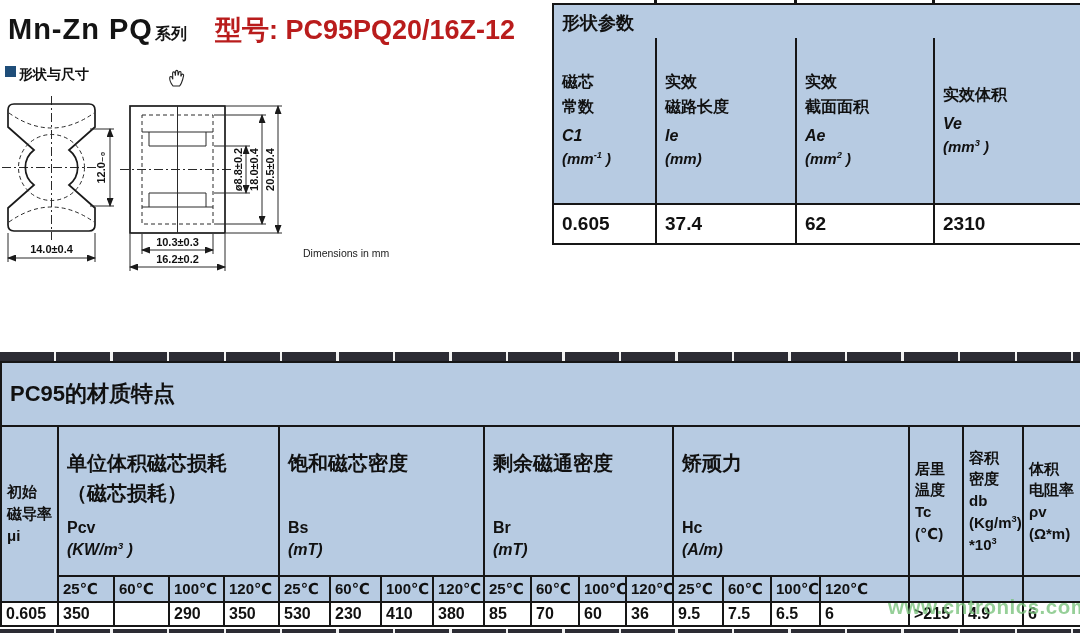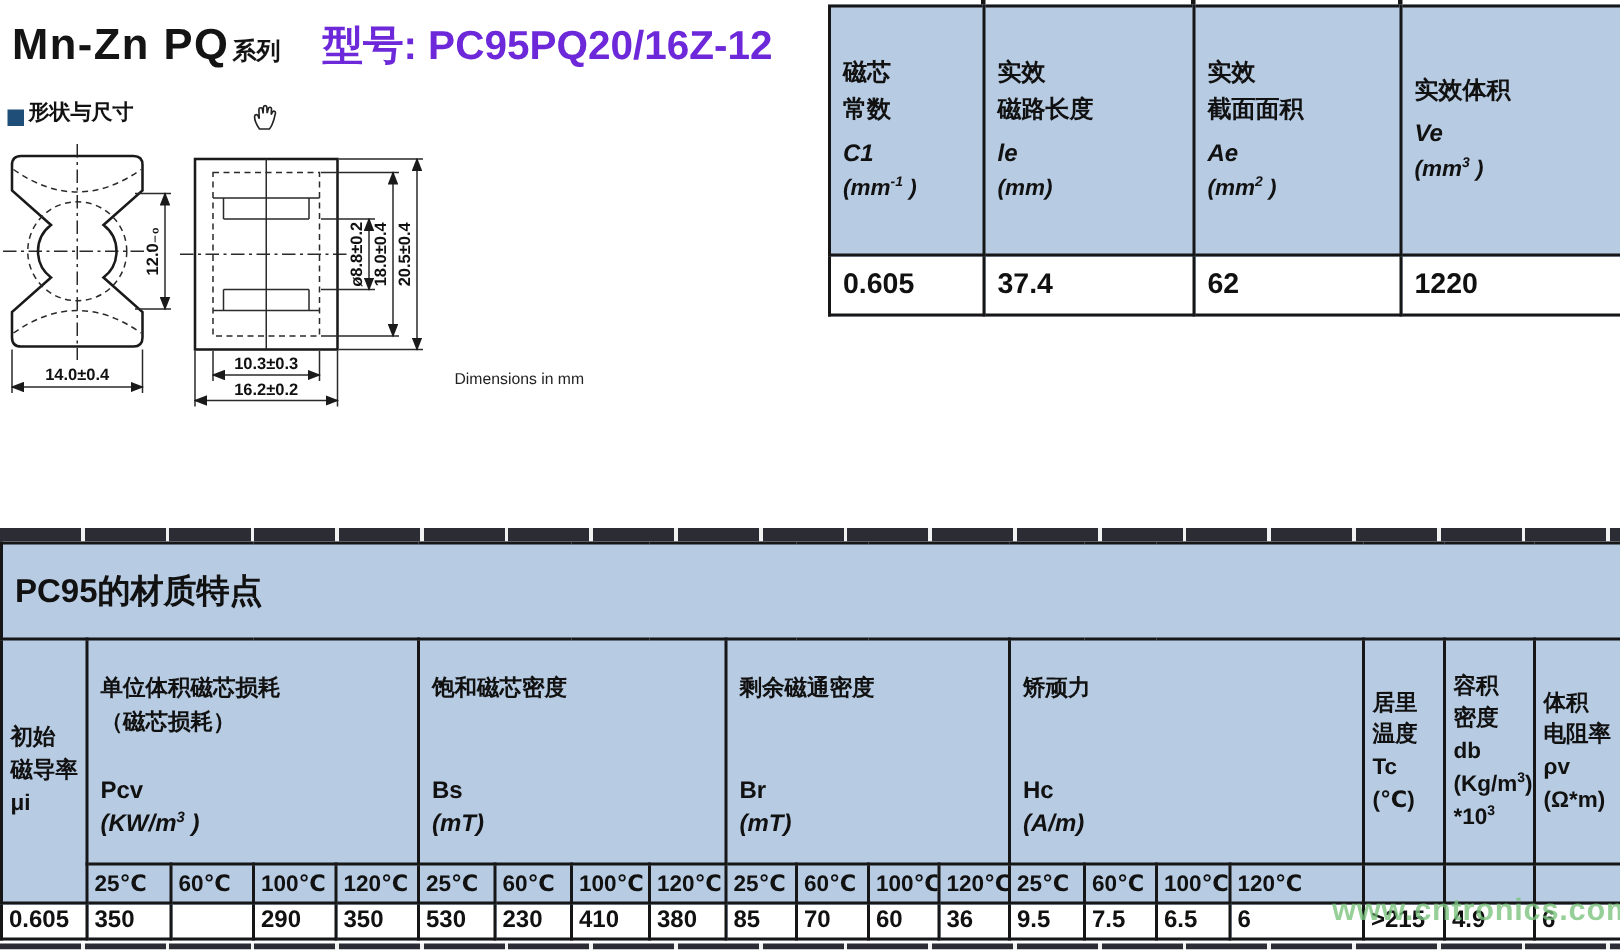--- a/index.html
+++ b/index.html
@@ -3,22 +3,22 @@
 <meta charset="utf-8">
 <style>
   * { box-sizing: border-box; margin: 0; padding: 0; }
   body { font-family: "Liberation Sans", "DejaVu Sans", sans-serif; background: #fff; }
   #app { position: relative; width: 1080px; height: 633px; background: #fff; overflow: hidden; color: #111; }
 
   
   .doc-title { position: absolute; left: 8px; top: 12px; white-space: nowrap; }
   .t-series { font-size: 29px; font-weight: 700; color: #141414; letter-spacing: 1px; }
   .t-suffix { font-size: 16px; font-weight: 700; color: #141414; margin-left: 2px; }
-  .t-model  { font-size: 27px; font-weight: 700; color: #6d28d9; margin-left: 28px; margin-top: 33px; }
-  .section-label { position: absolute; left: 5px; top: 66px; display: flex; align-items: flex-end; }
+  .t-model  { font-size: 27px; font-weight: 700; color: #b91c1c; margin-left: 28px; margin-top: 33px; }
+  .section-label { position: absolute; left: 5px; top: 66px; display: flex; align-items: flex-start; }
   .section-sq { width: 11px; height: 11px; background: #1f4e79; display: inline-block; margin-right: 3px; }
   .section-txt { font-size: 14px; font-weight: 700; }
 
   .dim-note { position: absolute; left: 303px; top: 247px; font-size: 10.5px; color: #222; }
 
   .hand-cursor { position: absolute; left: 166px; top: 66px; }
 
   .drawing { position: absolute; }
   #front-svg { left: 2px;  top: 96px; }
   #side-svg  { left: 120px; top: 94px; }
@@ -43,21 +43,21 @@
   #material-wrap { position: absolute; left: 0; top: 352px; width: 1080px; }
   .dark-strip { width: 1080px; height: 9px;
     background: repeating-linear-gradient(90deg, #2c2c34 0 54px, #f2f2f2 54px 56.5px); }
   .dark-strip.bottom { height: 4px; position: absolute; left: 0; bottom: 0; }
   #material-table { width: 1080px; background: #b7cbe2; border: 2px solid #161616; }
   #material-table .mt-title td { font-size: 22px; font-weight: 700; padding-left: 8px; height: 64px; }
   #material-table .mt-head td { height: 150px; }
   .mu-cell, .tall-cell { vertical-align: middle; }
   .mu-inner, .tall-inner { font-size: 15px; font-weight: 700; line-height: 1.45; padding-left: 5px; word-break: break-all; }
   .gwrap { height: 146px; display: flex; flex-direction: column; padding: 20px 4px 12px 8px; }
-  .gname { font-size: 15px; font-weight: 700; line-height: 1.5; }
+  .gname { font-size: 20px; font-weight: 700; line-height: 1.5; }
   .gsym  { margin-top: auto; font-size: 16px; font-weight: 700; line-height: 1.3; }
   .gunit { font-size: 16px; font-weight: 700; font-style: italic; line-height: 1.4; }
   #material-table .mt-temps td { height: 26px; font-size: 15px; font-weight: 700; padding-left: 4px; margin-top: 40px; }
   #material-table .mt-data td { height: 24px; background: #fff; font-size: 16px; font-weight: 700; padding-left: 4px; }
 
   .watermark { position: absolute; left: 888px; top: 595px; font-size: 20.5px; font-weight: 700;
     color: #7cc47f; opacity: 0.8; letter-spacing: 0.5px; z-index: 5; white-space: nowrap; }
 
   
   .thick { stroke: #1a1a1a; stroke-width: 1.7; fill: none; }
@@ -144,20 +144,23 @@
     <span class="top-tick" style="left:242px"></span>
     <span class="top-tick" style="left:380px"></span>
     <table id="shape-table">
       <colgroup>
           <col style="width:103px">
           <col style="width:140px">
           <col style="width:138px">
           <col style="width:147px">
         </colgroup>
       <tbody>
+          <tr class="st-title">
+        <td colspan="4">形状参数</td>
+      </tr>
       <tr class="st-head">
         <td>
           <div class="sh-name"><span>磁芯</span><br><span>常数</span></div>
           <div class="sh-sym">C1</div>
           <div class="sh-unit"><span>(mm</span><sup>-1</sup><span> )</span></div>
         </td>
         <td>
           <div class="sh-name"><span>实效</span><br><span>磁路长度</span></div>
           <div class="sh-sym">le</div>
           <div class="sh-unit"><span>(mm)</span><sup></sup><span></span></div>
@@ -170,21 +173,21 @@
         <td>
           <div class="sh-name"><span>实效体积</span></div>
           <div class="sh-sym">Ve</div>
           <div class="sh-unit"><span>(mm</span><sup>3</sup><span> )</span></div>
         </td>
       </tr>
       <tr class="st-data">
         <td>0.605</td>
         <td>37.4</td>
         <td>62</td>
-        <td>1220</td>
+        <td>2310</td>
       </tr>
     </tbody>
       </table>
   </div>
 
   <div id="material-wrap">
     <div class="dark-strip"></div>
     <table id="material-table">
       <colgroup>
         <col style="width:57px">

